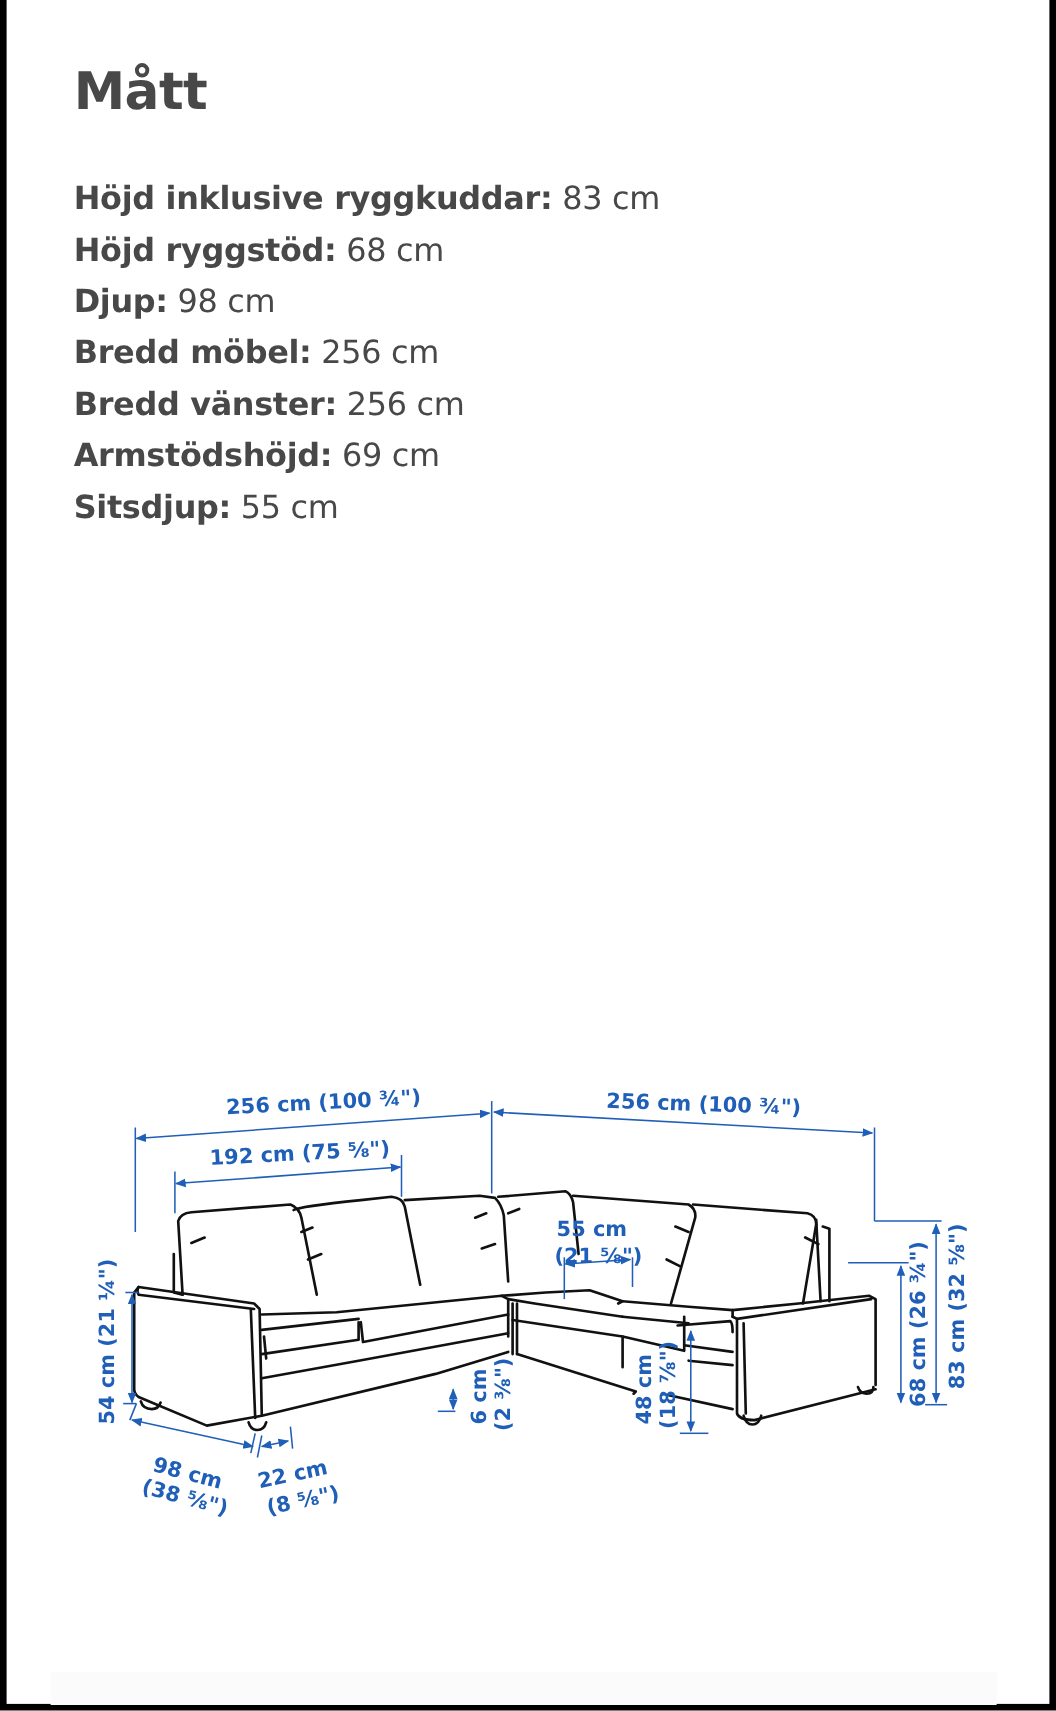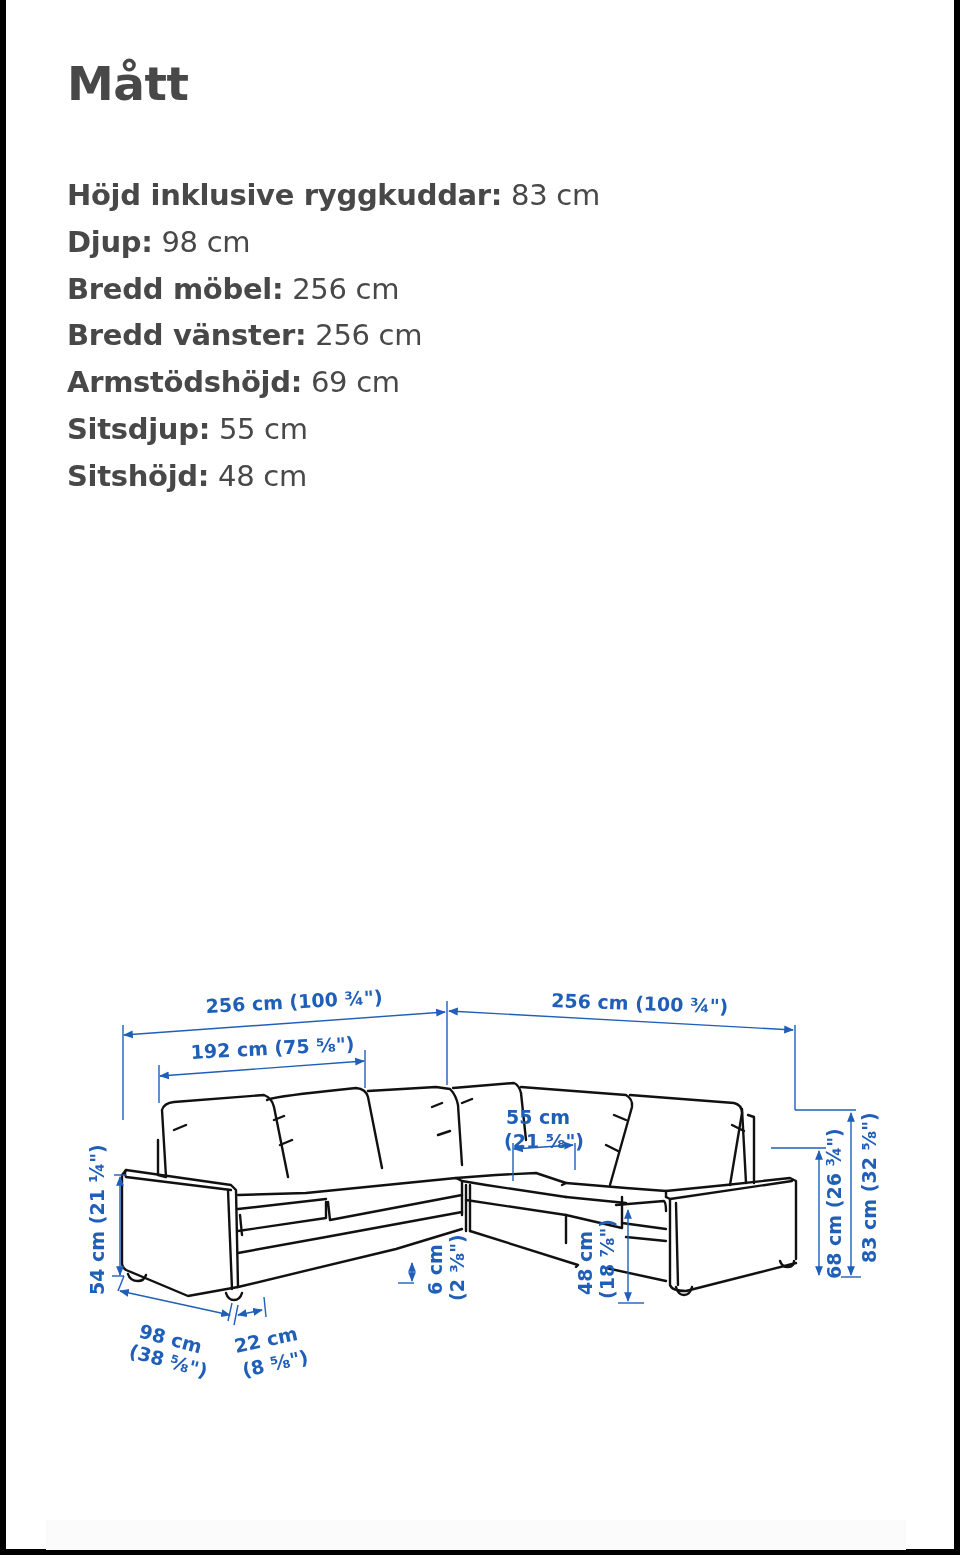--- a/index.html
+++ b/index.html
@@ -14,21 +14,21 @@
     }
     .top-mark {
       position: absolute; right: 52px; top: 0; width: 28px; height: 6px;
       color: #aaa; font-size: 8px; line-height: 6px;
     }
     .title {
       position: absolute; left: 61px; top: 56px; margin: 0;
       font-size: 47px; font-weight: bold; color: #484848; letter-spacing: -0.5px;
     }
     .dims {
-      position: absolute; left: 61px; top: 172px; margin: 0; padding: 0; list-style: none;
+      position: absolute; left: 61px; top: 157px; margin: 0; padding: 0; list-style: none;
     }
     .dims li {
       font-size: 29px; line-height: 46.8px; color: #484848; white-space: nowrap;
       letter-spacing: -0.3px;
     }
     .dims .lbl { font-weight: bold; }
     .diagram {
       position: absolute; left: 60px; top: 985px; width: 840px; height: 410px;
     }
     .diagram svg { width: 100%; height: 100%; overflow: visible; }
@@ -44,26 +44,26 @@
 </head>
 <body>
 
 <div class="page">
   <div class="top-mark"></div>
 
   <h1 class="title">Mått</h1>
 
   <ul class="dims">
     <li><span class="lbl">Höjd inklusive ryggkuddar:</span> <span>83 cm</span></li>
+    <li><span class="lbl">Höjd ryggstöd:</span> <span>68 cm</span></li>
     <li><span class="lbl">Djup:</span> <span>98 cm</span></li>
     <li><span class="lbl">Bredd möbel:</span> <span>256 cm</span></li>
     <li><span class="lbl">Bredd vänster:</span> <span>256 cm</span></li>
     <li><span class="lbl">Armstödshöjd:</span> <span>69 cm</span></li>
     <li><span class="lbl">Sitsdjup:</span> <span>55 cm</span></li>
-    <li><span class="lbl">Sitshöjd:</span> <span>48 cm</span></li>
   </ul>
 
   <div class="diagram">
     <svg viewBox="0 0 840 410" xmlns="http://www.w3.org/2000/svg">
       <defs>
         <marker id="arr" viewBox="0 0 10 10" refX="9" refY="5" markerWidth="7" markerHeight="7" orient="auto-start-reverse">
           <path d="M0,1 L10,5 L0,9 z" fill="#1f5fb8"></path>
         </marker>
       </defs>
 

